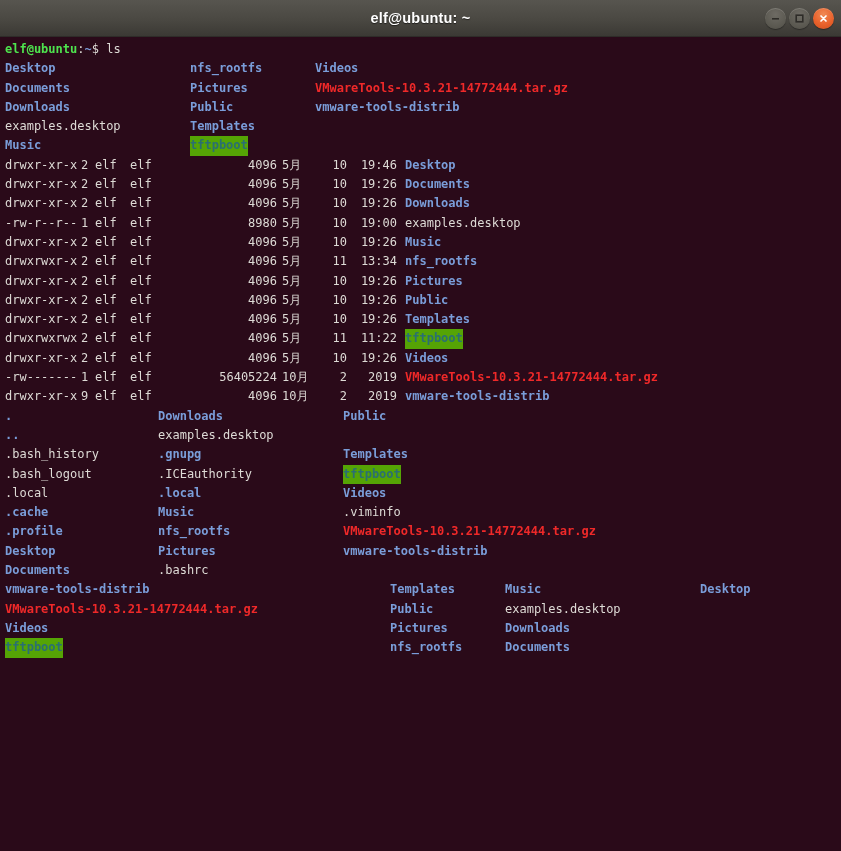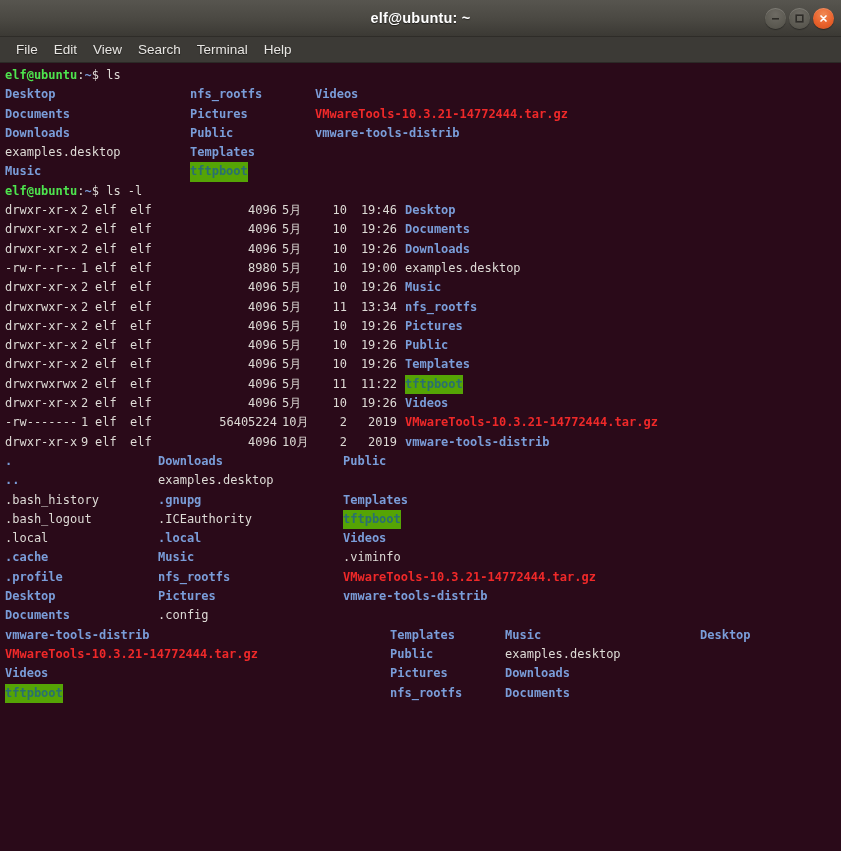--- a/index.html
+++ b/index.html
@@ -144,37 +144,28 @@
           </svg>
       </div>
       <div class="wbtn close">
         <svg width="11" height="11" viewBox="0 0 11 11">
             <path d="M3 3 L8 8 M8 3 L3 8" stroke="#ffffff" stroke-width="1.7" stroke-linecap="round"></path>
           </svg>
       </div>
     </div>
   </div>
 
-  <div id="menubar">
-      <div class="menu-item">File</div>
-      <div class="menu-item">Edit</div>
-      <div class="menu-item">View</div>
-      <div class="menu-item">Search</div>
-      <div class="menu-item">Terminal</div>
-      <div class="menu-item">Help</div>
-    </div>
 
   <div id="terminal">
       <div class="line"><span class="c-green">elf@ubuntu</span><span class="c-white">:</span><span class="c-blue">~</span><span class="c-white">$ ls</span></div>
       <div class="line"><div class="cols" style="position: relative; height: 19.3px;"><span class="c-blue" style="position: absolute; left: 0px;">Desktop</span><span class="c-blue" style="position: absolute; left: 185px;">nfs_rootfs</span><span class="c-blue" style="position: absolute; left: 310px;">Videos</span></div></div>
       <div class="line"><div class="cols" style="position: relative; height: 19.3px;"><span class="c-blue" style="position: absolute; left: 0px;">Documents</span><span class="c-blue" style="position: absolute; left: 185px;">Pictures</span><span class="c-red" style="position: absolute; left: 310px;">VMwareTools-10.3.21-14772444.tar.gz</span></div></div>
       <div class="line"><div class="cols" style="position: relative; height: 19.3px;"><span class="c-blue" style="position: absolute; left: 0px;">Downloads</span><span class="c-blue" style="position: absolute; left: 185px;">Public</span><span class="c-blue" style="position: absolute; left: 310px;">vmware-tools-distrib</span></div></div>
       <div class="line"><div class="cols" style="position: relative; height: 19.3px;"><span class="c-white" style="position: absolute; left: 0px;">examples.desktop</span><span class="c-blue" style="position: absolute; left: 185px;">Templates</span></div></div>
       <div class="line"><div class="cols" style="position: relative; height: 19.3px;"><span class="c-blue" style="position: absolute; left: 0px;">Music</span><span class="c-hl" style="position: absolute; left: 185px;">tftpboot</span></div></div>
-      <div class="line"><span class="c-green">elf@ubuntu</span><span class="c-white">:</span><span class="c-blue">~</span><span class="c-white">$ ls -l</span></div>
       <div class="line"><div style="position: relative; height: 19.3px;"><span class="c-white" style="position: absolute; left: 0px;">drwxr-xr-x</span><span class="c-white" style="position: absolute; left: 76px;">2</span><span class="c-white" style="position: absolute; left: 90px;">elf</span><span class="c-white" style="position: absolute; left: 125px;">elf</span><span class="c-white" style="position: absolute; left: 160px; width: 112px; text-align: right;">4096</span><span class="c-white" style="position: absolute; left: 277px;">5月</span><span class="c-white" style="position: absolute; left: 315px; width: 27px; text-align: right;">10</span><span class="c-white" style="position: absolute; left: 348px; width: 44px; text-align: right;">19:46</span><span class="c-blue" style="position: absolute; left: 400px;">Desktop</span></div></div>
       <div class="line"><div style="position: relative; height: 19.3px;"><span class="c-white" style="position: absolute; left: 0px;">drwxr-xr-x</span><span class="c-white" style="position: absolute; left: 76px;">2</span><span class="c-white" style="position: absolute; left: 90px;">elf</span><span class="c-white" style="position: absolute; left: 125px;">elf</span><span class="c-white" style="position: absolute; left: 160px; width: 112px; text-align: right;">4096</span><span class="c-white" style="position: absolute; left: 277px;">5月</span><span class="c-white" style="position: absolute; left: 315px; width: 27px; text-align: right;">10</span><span class="c-white" style="position: absolute; left: 348px; width: 44px; text-align: right;">19:26</span><span class="c-blue" style="position: absolute; left: 400px;">Documents</span></div></div>
       <div class="line"><div style="position: relative; height: 19.3px;"><span class="c-white" style="position: absolute; left: 0px;">drwxr-xr-x</span><span class="c-white" style="position: absolute; left: 76px;">2</span><span class="c-white" style="position: absolute; left: 90px;">elf</span><span class="c-white" style="position: absolute; left: 125px;">elf</span><span class="c-white" style="position: absolute; left: 160px; width: 112px; text-align: right;">4096</span><span class="c-white" style="position: absolute; left: 277px;">5月</span><span class="c-white" style="position: absolute; left: 315px; width: 27px; text-align: right;">10</span><span class="c-white" style="position: absolute; left: 348px; width: 44px; text-align: right;">19:26</span><span class="c-blue" style="position: absolute; left: 400px;">Downloads</span></div></div>
       <div class="line"><div style="position: relative; height: 19.3px;"><span class="c-white" style="position: absolute; left: 0px;">-rw-r--r--</span><span class="c-white" style="position: absolute; left: 76px;">1</span><span class="c-white" style="position: absolute; left: 90px;">elf</span><span class="c-white" style="position: absolute; left: 125px;">elf</span><span class="c-white" style="position: absolute; left: 160px; width: 112px; text-align: right;">8980</span><span class="c-white" style="position: absolute; left: 277px;">5月</span><span class="c-white" style="position: absolute; left: 315px; width: 27px; text-align: right;">10</span><span class="c-white" style="position: absolute; left: 348px; width: 44px; text-align: right;">19:00</span><span class="c-white" style="position: absolute; left: 400px;">examples.desktop</span></div></div>
       <div class="line"><div style="position: relative; height: 19.3px;"><span class="c-white" style="position: absolute; left: 0px;">drwxr-xr-x</span><span class="c-white" style="position: absolute; left: 76px;">2</span><span class="c-white" style="position: absolute; left: 90px;">elf</span><span class="c-white" style="position: absolute; left: 125px;">elf</span><span class="c-white" style="position: absolute; left: 160px; width: 112px; text-align: right;">4096</span><span class="c-white" style="position: absolute; left: 277px;">5月</span><span class="c-white" style="position: absolute; left: 315px; width: 27px; text-align: right;">10</span><span class="c-white" style="position: absolute; left: 348px; width: 44px; text-align: right;">19:26</span><span class="c-blue" style="position: absolute; left: 400px;">Music</span></div></div>
       <div class="line"><div style="position: relative; height: 19.3px;"><span class="c-white" style="position: absolute; left: 0px;">drwxrwxr-x</span><span class="c-white" style="position: absolute; left: 76px;">2</span><span class="c-white" style="position: absolute; left: 90px;">elf</span><span class="c-white" style="position: absolute; left: 125px;">elf</span><span class="c-white" style="position: absolute; left: 160px; width: 112px; text-align: right;">4096</span><span class="c-white" style="position: absolute; left: 277px;">5月</span><span class="c-white" style="position: absolute; left: 315px; width: 27px; text-align: right;">11</span><span class="c-white" style="position: absolute; left: 348px; width: 44px; text-align: right;">13:34</span><span class="c-blue" style="position: absolute; left: 400px;">nfs_rootfs</span></div></div>
       <div class="line"><div style="position: relative; height: 19.3px;"><span class="c-white" style="position: absolute; left: 0px;">drwxr-xr-x</span><span class="c-white" style="position: absolute; left: 76px;">2</span><span class="c-white" style="position: absolute; left: 90px;">elf</span><span class="c-white" style="position: absolute; left: 125px;">elf</span><span class="c-white" style="position: absolute; left: 160px; width: 112px; text-align: right;">4096</span><span class="c-white" style="position: absolute; left: 277px;">5月</span><span class="c-white" style="position: absolute; left: 315px; width: 27px; text-align: right;">10</span><span class="c-white" style="position: absolute; left: 348px; width: 44px; text-align: right;">19:26</span><span class="c-blue" style="position: absolute; left: 400px;">Pictures</span></div></div>
       <div class="line"><div style="position: relative; height: 19.3px;"><span class="c-white" style="position: absolute; left: 0px;">drwxr-xr-x</span><span class="c-white" style="position: absolute; left: 76px;">2</span><span class="c-white" style="position: absolute; left: 90px;">elf</span><span class="c-white" style="position: absolute; left: 125px;">elf</span><span class="c-white" style="position: absolute; left: 160px; width: 112px; text-align: right;">4096</span><span class="c-white" style="position: absolute; left: 277px;">5月</span><span class="c-white" style="position: absolute; left: 315px; width: 27px; text-align: right;">10</span><span class="c-white" style="position: absolute; left: 348px; width: 44px; text-align: right;">19:26</span><span class="c-blue" style="position: absolute; left: 400px;">Public</span></div></div>
       <div class="line"><div style="position: relative; height: 19.3px;"><span class="c-white" style="position: absolute; left: 0px;">drwxr-xr-x</span><span class="c-white" style="position: absolute; left: 76px;">2</span><span class="c-white" style="position: absolute; left: 90px;">elf</span><span class="c-white" style="position: absolute; left: 125px;">elf</span><span class="c-white" style="position: absolute; left: 160px; width: 112px; text-align: right;">4096</span><span class="c-white" style="position: absolute; left: 277px;">5月</span><span class="c-white" style="position: absolute; left: 315px; width: 27px; text-align: right;">10</span><span class="c-white" style="position: absolute; left: 348px; width: 44px; text-align: right;">19:26</span><span class="c-blue" style="position: absolute; left: 400px;">Templates</span></div></div>
       <div class="line"><div style="position: relative; height: 19.3px;"><span class="c-white" style="position: absolute; left: 0px;">drwxrwxrwx</span><span class="c-white" style="position: absolute; left: 76px;">2</span><span class="c-white" style="position: absolute; left: 90px;">elf</span><span class="c-white" style="position: absolute; left: 125px;">elf</span><span class="c-white" style="position: absolute; left: 160px; width: 112px; text-align: right;">4096</span><span class="c-white" style="position: absolute; left: 277px;">5月</span><span class="c-white" style="position: absolute; left: 315px; width: 27px; text-align: right;">11</span><span class="c-white" style="position: absolute; left: 348px; width: 44px; text-align: right;">11:22</span><span class="c-hl" style="position: absolute; left: 400px;">tftpboot</span></div></div>
@@ -182,20 +173,20 @@
       <div class="line"><div style="position: relative; height: 19.3px;"><span class="c-white" style="position: absolute; left: 0px;">-rw-------</span><span class="c-white" style="position: absolute; left: 76px;">1</span><span class="c-white" style="position: absolute; left: 90px;">elf</span><span class="c-white" style="position: absolute; left: 125px;">elf</span><span class="c-white" style="position: absolute; left: 160px; width: 112px; text-align: right;">56405224</span><span class="c-white" style="position: absolute; left: 277px;">10月</span><span class="c-white" style="position: absolute; left: 315px; width: 27px; text-align: right;">2</span><span class="c-white" style="position: absolute; left: 348px; width: 44px; text-align: right;">2019</span><span class="c-red" style="position: absolute; left: 400px;">VMwareTools-10.3.21-14772444.tar.gz</span></div></div>
       <div class="line"><div style="position: relative; height: 19.3px;"><span class="c-white" style="position: absolute; left: 0px;">drwxr-xr-x</span><span class="c-white" style="position: absolute; left: 76px;">9</span><span class="c-white" style="position: absolute; left: 90px;">elf</span><span class="c-white" style="position: absolute; left: 125px;">elf</span><span class="c-white" style="position: absolute; left: 160px; width: 112px; text-align: right;">4096</span><span class="c-white" style="position: absolute; left: 277px;">10月</span><span class="c-white" style="position: absolute; left: 315px; width: 27px; text-align: right;">2</span><span class="c-white" style="position: absolute; left: 348px; width: 44px; text-align: right;">2019</span><span class="c-blue" style="position: absolute; left: 400px;">vmware-tools-distrib</span></div></div>
       <div class="line"><div class="cols" style="position: relative; height: 19.3px;"><span class="c-blue" style="position: absolute; left: 0px;">.</span><span class="c-blue" style="position: absolute; left: 153px;">Downloads</span><span class="c-blue" style="position: absolute; left: 338px;">Public</span></div></div>
       <div class="line"><div class="cols" style="position: relative; height: 19.3px;"><span class="c-blue" style="position: absolute; left: 0px;">..</span><span class="c-white" style="position: absolute; left: 153px;">examples.desktop</span></div></div>
       <div class="line"><div class="cols" style="position: relative; height: 19.3px;"><span class="c-white" style="position: absolute; left: 0px;">.bash_history</span><span class="c-blue" style="position: absolute; left: 153px;">.gnupg</span><span class="c-blue" style="position: absolute; left: 338px;">Templates</span></div></div>
       <div class="line"><div class="cols" style="position: relative; height: 19.3px;"><span class="c-white" style="position: absolute; left: 0px;">.bash_logout</span><span class="c-white" style="position: absolute; left: 153px;">.ICEauthority</span><span class="c-hl" style="position: absolute; left: 338px;">tftpboot</span></div></div>
       <div class="line"><div class="cols" style="position: relative; height: 19.3px;"><span class="c-white" style="position: absolute; left: 0px;">.local</span><span class="c-blue" style="position: absolute; left: 153px;">.local</span><span class="c-blue" style="position: absolute; left: 338px;">Videos</span></div></div>
       <div class="line"><div class="cols" style="position: relative; height: 19.3px;"><span class="c-blue" style="position: absolute; left: 0px;">.cache</span><span class="c-blue" style="position: absolute; left: 153px;">Music</span><span class="c-white" style="position: absolute; left: 338px;">.viminfo</span></div></div>
       <div class="line"><div class="cols" style="position: relative; height: 19.3px;"><span class="c-blue" style="position: absolute; left: 0px;">.profile</span><span class="c-blue" style="position: absolute; left: 153px;">nfs_rootfs</span><span class="c-red" style="position: absolute; left: 338px;">VMwareTools-10.3.21-14772444.tar.gz</span></div></div>
       <div class="line"><div class="cols" style="position: relative; height: 19.3px;"><span class="c-blue" style="position: absolute; left: 0px;">Desktop</span><span class="c-blue" style="position: absolute; left: 153px;">Pictures</span><span class="c-blue" style="position: absolute; left: 338px;">vmware-tools-distrib</span></div></div>
-      <div class="line"><div class="cols" style="position: relative; height: 19.3px;"><span class="c-blue" style="position: absolute; left: 0px;">Documents</span><span class="c-white" style="position: absolute; left: 153px;">.config</span></div></div>
+      <div class="line"><div class="cols" style="position: relative; height: 19.3px;"><span class="c-blue" style="position: absolute; left: 0px;">Documents</span><span class="c-white" style="position: absolute; left: 153px;">.bashrc</span></div></div>
       <div class="line"><div class="cols" style="position: relative; height: 19.3px;"><span class="c-blue" style="position: absolute; left: 0px;">vmware-tools-distrib</span><span class="c-blue" style="position: absolute; left: 385px;">Templates</span><span class="c-blue" style="position: absolute; left: 500px;">Music</span><span class="c-blue" style="position: absolute; left: 695px;">Desktop</span></div></div>
       <div class="line"><div class="cols" style="position: relative; height: 19.3px;"><span class="c-red" style="position: absolute; left: 0px;">VMwareTools-10.3.21-14772444.tar.gz</span><span class="c-blue" style="position: absolute; left: 385px;">Public</span><span class="c-white" style="position: absolute; left: 500px;">examples.desktop</span></div></div>
       <div class="line"><div class="cols" style="position: relative; height: 19.3px;"><span class="c-blue" style="position: absolute; left: 0px;">Videos</span><span class="c-blue" style="position: absolute; left: 385px;">Pictures</span><span class="c-blue" style="position: absolute; left: 500px;">Downloads</span></div></div>
       <div class="line"><div class="cols" style="position: relative; height: 19.3px;"><span class="c-hl" style="position: absolute; left: 0px;">tftpboot</span><span class="c-blue" style="position: absolute; left: 385px;">nfs_rootfs</span><span class="c-blue" style="position: absolute; left: 500px;">Documents</span></div></div>
     </div>
 
 </div>
 
 </body></html>

